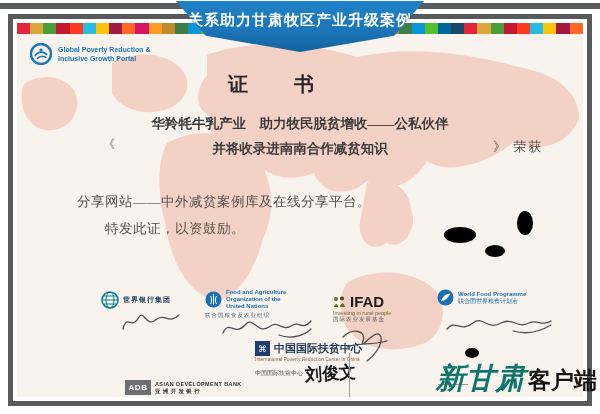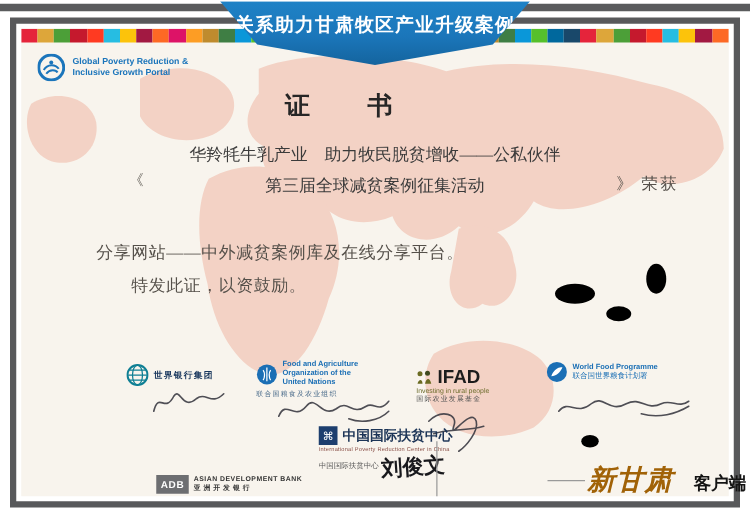--- a/index.html
+++ b/index.html
@@ -33,21 +33,21 @@
 
   
   .portal{position:absolute;left:13px;top:20px;display:flex;align-items:center;z-index:2;}
   .portal-text{margin-left:6px;color:#1b75bb;font-size:7px;line-height:9px;font-weight:bold;}
 
   
   .cert-title{position:absolute;left:0;top:48px;width:510px;text-align:center;z-index:2;
               font-size:20px;font-weight:bold;color:#262626;
               font-family:"Liberation Serif",serif;letter-spacing:2px;}
   .case-line{position:absolute;width:566px;text-align:center;z-index:2;
-             font-size:13.5px;font-weight:normal;color:#3b3b3b;
+             font-size:13.5px;font-weight:bold;color:#3b3b3b;
              font-family:"Liberation Serif",serif;}
   .case1{top:92px;} .case2{top:117px;}
   .quote{position:absolute;z-index:2;color:#66625c;font-family:"Liberation Serif",serif;}
   .q-open{left:86px;top:113px;font-size:12px;}
   .q-close{left:476px;top:115px;font-size:13px;letter-spacing:2px;color:#55504a;}
   .body-line{position:absolute;z-index:2;color:#55504a;font-size:13.5px;
              font-family:"Liberation Serif",serif;letter-spacing:0.5px;white-space:nowrap;}
   .b1{left:57px;top:140px;} .b2{left:60px;top:170px;} .b3{left:88px;top:197px;}
 
   
@@ -80,23 +80,23 @@
   .cn-net{font-size:13px;font-weight:bold;color:#d9261c;font-family:"Liberation Serif",serif;}
   .cn-net-box{display:inline-block;background:#d9261c;color:#fff;font-size:9px;
               padding:0 1px;margin-left:1px;font-family:"Liberation Serif",serif;}
   .cn-domain{font-size:4.5px;color:#d9261c;}
   .cn-org{font-size:5.5px;color:#777;letter-spacing:.5px;}
 
   
   .v-rule{position:absolute;left:349px;top:353px;width:1px;height:44px;background:#9a9a9a;z-index:6;}
   .h-rule{position:absolute;left:438px;top:384px;width:30px;height:1px;background:#9a9a9a;z-index:7;}
   .watermark{position:absolute;right:3px;bottom:15px;z-index:8;display:flex;align-items:baseline;white-space:nowrap;}
-  .wm-brand{color:#a16207;font-size:22px;font-weight:bold;font-style:italic;
+  .wm-brand{color:#0f766e;font-size:29px;font-weight:bold;font-style:italic;
             font-family:"Liberation Serif",serif;letter-spacing:1px;}
-  .wm-suffix{color:#141414;font-size:14px;font-weight:bold;margin-left:16px;}
+  .wm-suffix{color:#141414;font-size:23px;font-weight:bold;margin-left:2px;}
 </style>
 </head>
 <body>
 
 <div class="page">
 
   <div class="top-bar"></div>
 
   <div class="frame">
     <div class="content">
@@ -171,21 +171,21 @@
           <div>Inclusive Growth Portal</div>
         </div>
       </div>
 
       <div class="cert-title">证　　书</div>
 
       <span class="quote q-open">《</span>
       <span class="quote q-close">》 荣获</span>
 
       <div class="case-line case1">华羚牦牛乳产业　助力牧民脱贫增收——公私伙伴</div>
-      <div class="case-line case2">第三届全球减贫案例征集活动</div>
+      <div class="case-line case2">并将收录进南南合作减贫知识</div>
 
       <div class="body-line b3">特发此证，以资鼓励。</div>
       <div class="body-line b2">分享网站——中外减贫案例库及在线分享平台。</div>
 
       <div class="org" style="left:84px;top:268px;">
         <div class="org-row">
           <svg width="18" height="18" viewBox="0 0 18 18">
             <circle cx="9" cy="9" r="8" fill="none" stroke="#0f7f94" stroke-width="1.6"></circle>
             <ellipse cx="9" cy="9" rx="4" ry="8" fill="none" stroke="#0f7f94" stroke-width="1"></ellipse>
             <path d="M1.5,9 H16.5 M3,5 H15 M3,13 H15" stroke="#0f7f94" stroke-width="1" fill="none"></path>

